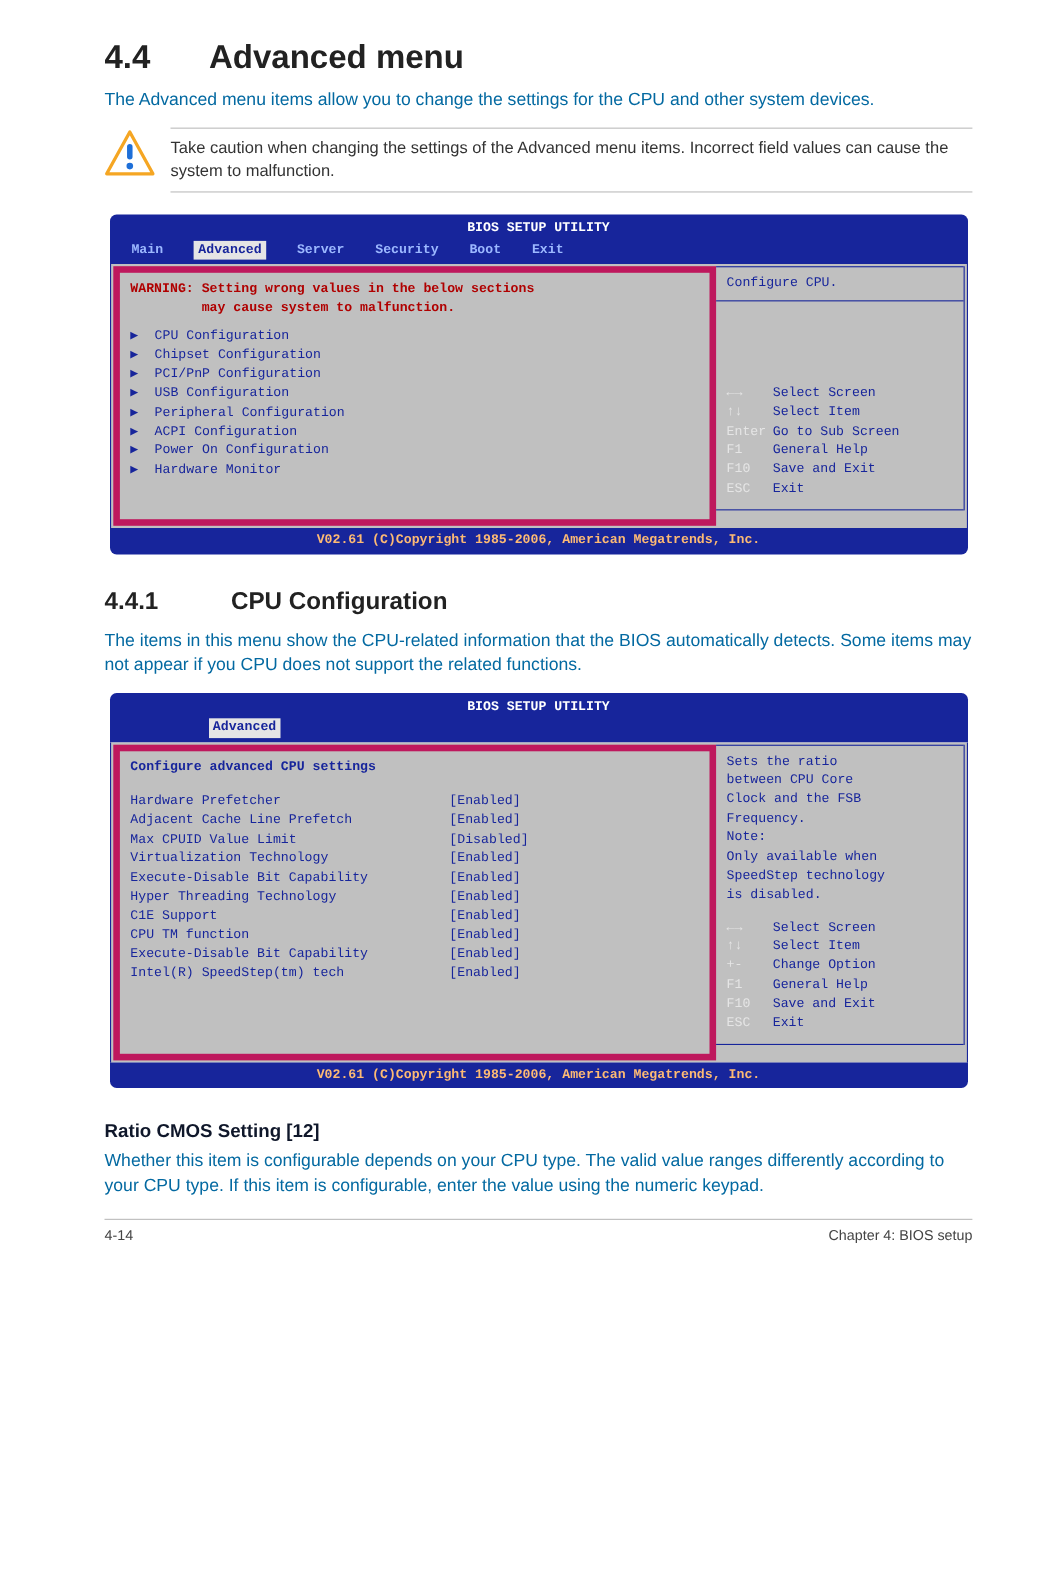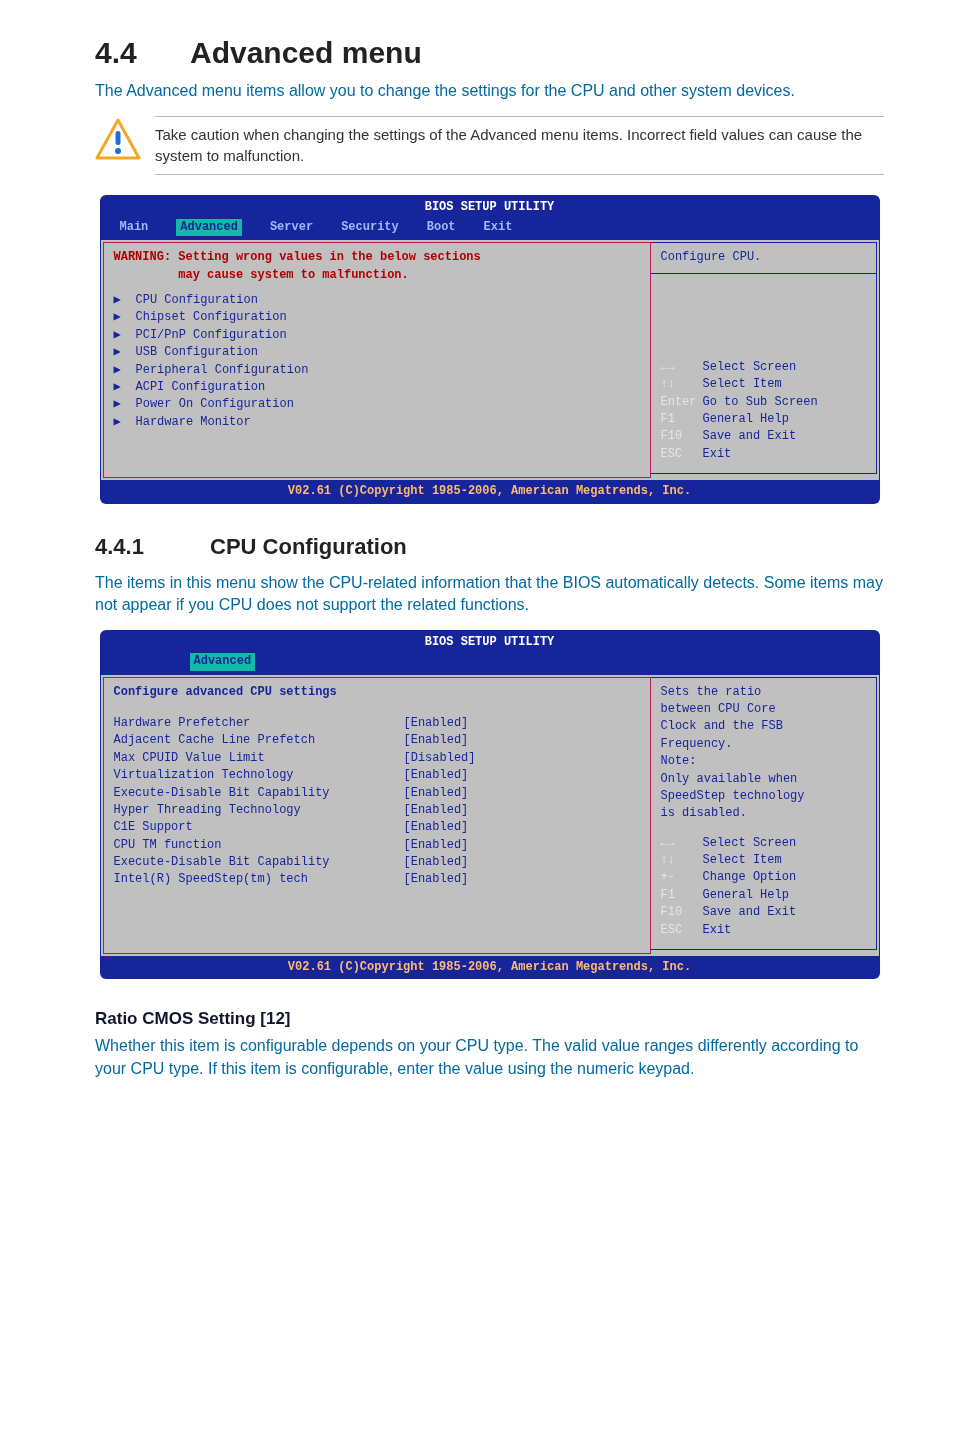--- a/index.html
+++ b/index.html
@@ -73,42 +73,42 @@
   .bios-tabs {
     display: flex;
     padding: 0 20px 4px 20px;
     gap: 28px;
     font-weight: bold;
   }
   .bios-tab {
     color: #9cb8ff;
   }
   .bios-tab.active {
-    background: #14b8a6;
+    background: #e5e5e5;
     color: #17259b;
     padding: 0 4px;
   }
   .bios-body {
     display: flex;
     background: #c0c0c0;
     border-left: 1px solid #17259b;
     border-right: 1px solid #17259b;
     min-height: 240px;
   }
   .bios-left {
     flex: 1;
-    border: 1px solid #be185d;
+    border: 6px solid #be185d;
     margin: 2px 0 2px 2px;
     padding: 6px 10px 10px 10px;
     color: #17259b;
   }
   .bios-right {
     width: 225px;
     border-right: 1px solid #17259b;
-    margin: 2px 2px 6px 0;
+    margin: 2px 2px 16px 0;
     display: flex;
     flex-direction: column;
   }
   .bios-right-top {
     border-top: 1px solid #17259b;
     border-bottom: 1px solid #17259b;
     padding: 6px 10px;
     color: #17259b;
     flex-shrink: 0;
   }
@@ -363,14 +363,18 @@
           <div><span class="key">ESC</span><span>Exit</span></div>
         </div>
       </div>
     </div>
     <div class="bios-footer">V02.61 (C)Copyright 1985-2006, American Megatrends, Inc.</div>
   </div>
 
   <h3 class="para-head">Ratio CMOS Setting [12]</h3>
   <p class="body">Whether this item is configurable depends on your CPU type. The valid value ranges differently according to your CPU type. If this item is configurable, enter the value using the numeric keypad.</p>
 
+  <div class="page-footer">
+    <span>4-14</span>
+    <span>Chapter 4: BIOS setup</span>
+  </div>
 
 </div>
 
 </body></html>

